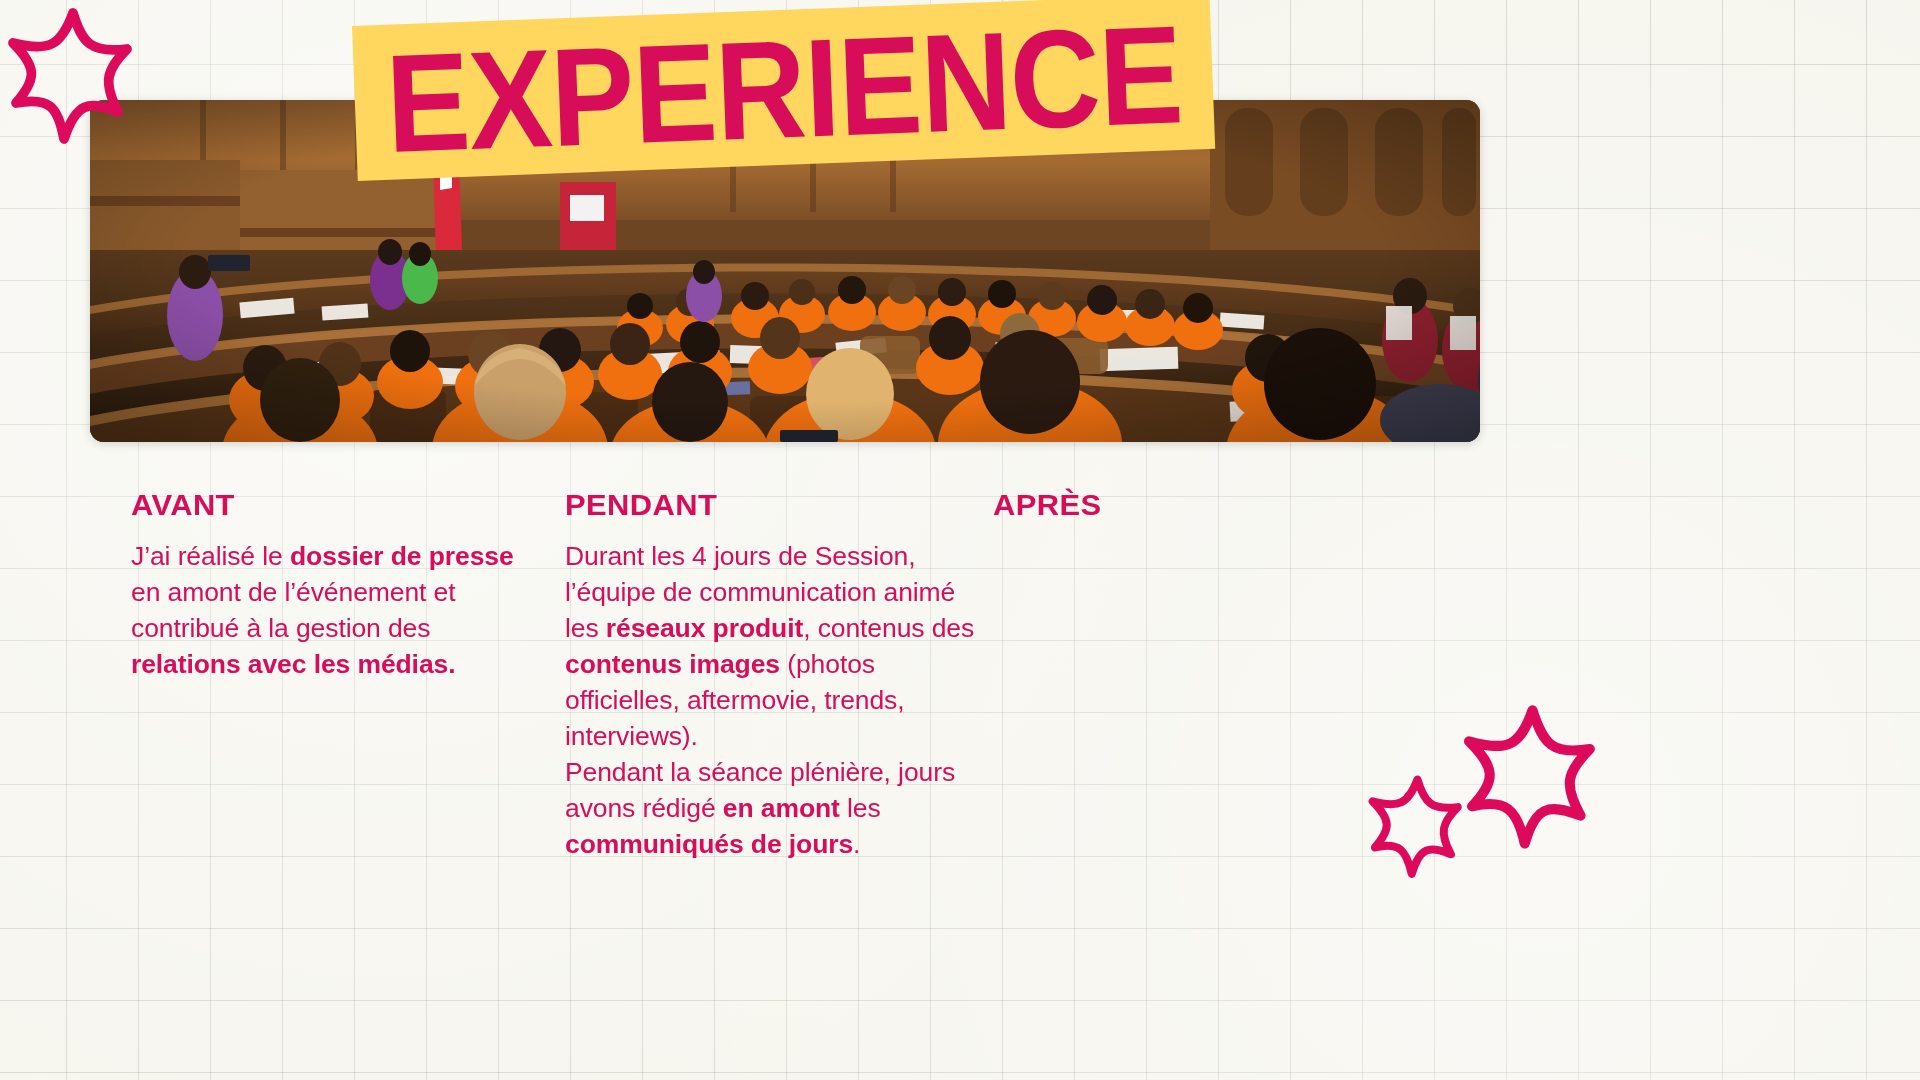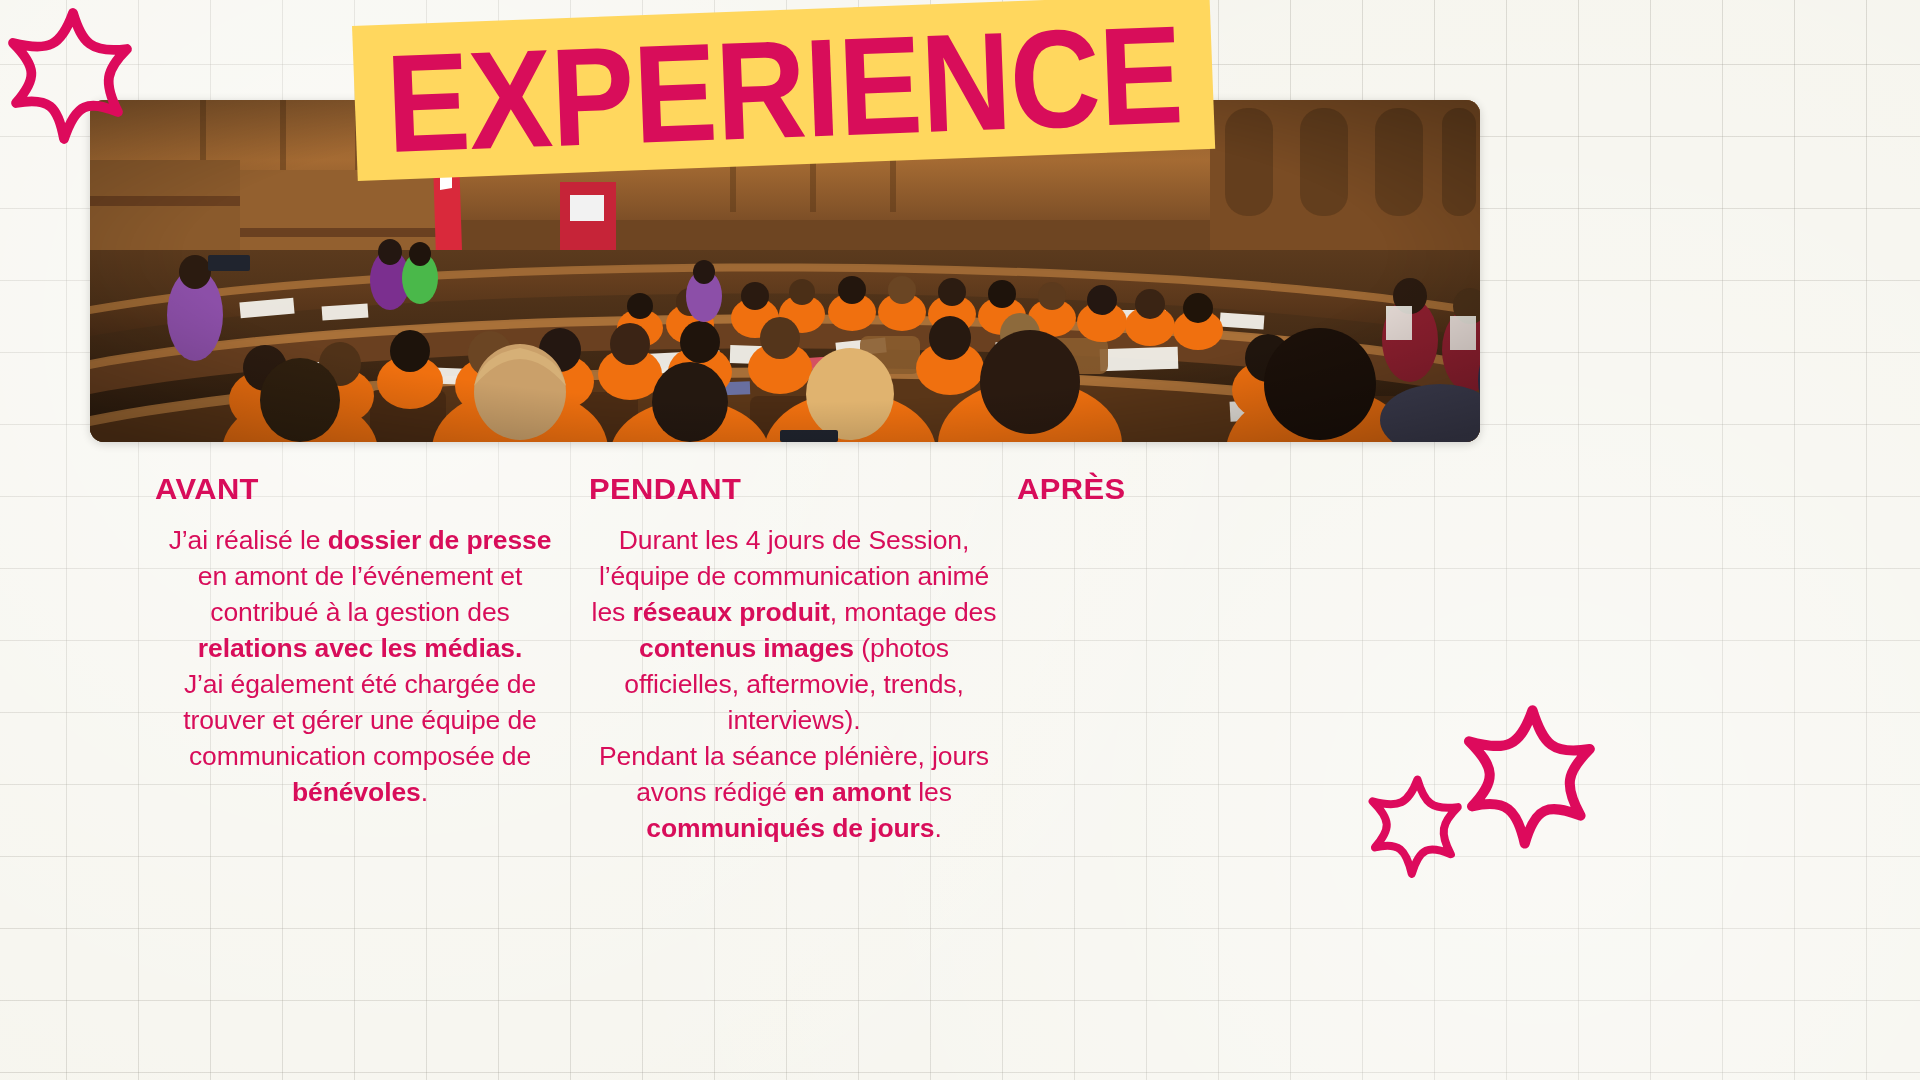--- a/index.html
+++ b/index.html
@@ -82,24 +82,23 @@
 
   
   .star { position: absolute; z-index: 6; }
   .star-tl { left: -2px;    top: 4px;   width: 150px; height: 150px; }
   .star-br-big { left: 1455px; top: 700px; width: 155px; height: 160px; }
   .star-br-small { left: 1360px; top: 770px; width: 115px; height: 118px; }
 
   
   .columns {
     position: absolute;
-    left: 0; top: 474px;
+    left: 0; top: 490px;
     width: 1892px;
     display: flex;
-    padding-left: 24px;
   }
   .col { position: relative; }
   .col-1 { margin-left: 131px; width: 410px; }
   .col-2 { margin-left: 24px;  width: 410px; }
   .col-3 { margin-left: 18px;  width: 410px; }
 
   .col-title {
     font-family: "Liberation Sans", sans-serif;
     font-weight: 700;
     font-size: 30px;
@@ -112,21 +111,21 @@
   }
   .col-body {
     font-family: "Liberation Sans", sans-serif;
     font-size: 26.5px;
     line-height: 1.36;
     color: #d80d5a;
     font-weight: 400;
     letter-spacing: -0.1px;
   }
   .col-body b { font-weight: 700; }
-  .col-body p { margin: 0; text-align: center; }
+  .col-body p { margin: 0; }
 </style>
 </head>
 <body>
 
 <div id="slide">
 
   <div class="grid-bg"></div>
   <div class="grid-noise"></div>
 
   <div class="photo-wrap">
@@ -349,28 +348,27 @@
   <svg class="star star-br-small" viewBox="0 0 100 100">
     <path d="M50 7 C56 27 62 34 85 31 C71 45 69 53 79 72 C60 64 52 66 45 89 C40 68 34 61 13 66 C27 50 27 42 11 26 C34 32 42 28 50 7 Z" fill="none" stroke="#dd0a5c" stroke-width="7" stroke-linejoin="round" stroke-linecap="round"></path>
   </svg>
 
   <div class="columns">
 
     <div class="col col-1">
       <h2 class="col-title">AVANT</h2>
       <div class="col-body">
           <p><span>J’ai réalisé le </span><b>dossier de presse</b><span> en amont de l’événement et contribué à la gestion des </span><b>relations avec les médias.</b></p>
-          <p><span>J’ai également été chargée de trouver et gérer une équipe de communication composée de </span><b>bénévoles</b><span>.</span></p>
         </div>
     </div>
 
     <div class="col col-2">
       <h2 class="col-title">PENDANT</h2>
       <div class="col-body">
-          <p><span>Durant les 4 jours de Session, l’équipe de communication animé les </span><b>réseaux produit</b><span>, montage des </span><b>contenus images</b><span> (photos officielles, aftermovie, trends, interviews).</span></p>
+          <p><span>Durant les 4 jours de Session, l’équipe de communication animé les </span><b>réseaux produit</b><span>, contenus des </span><b>contenus images</b><span> (photos officielles, aftermovie, trends, interviews).</span></p>
           <p><span>Pendant la séance plénière, jours avons rédigé </span><b>en amont</b><span> les </span><b>communiqués de jours</b><span>.</span></p>
         </div>
     </div>
 
     <div class="col col-3">
       <h2 class="col-title">APRÈS</h2>
     </div>
 
   </div>
 </div>

